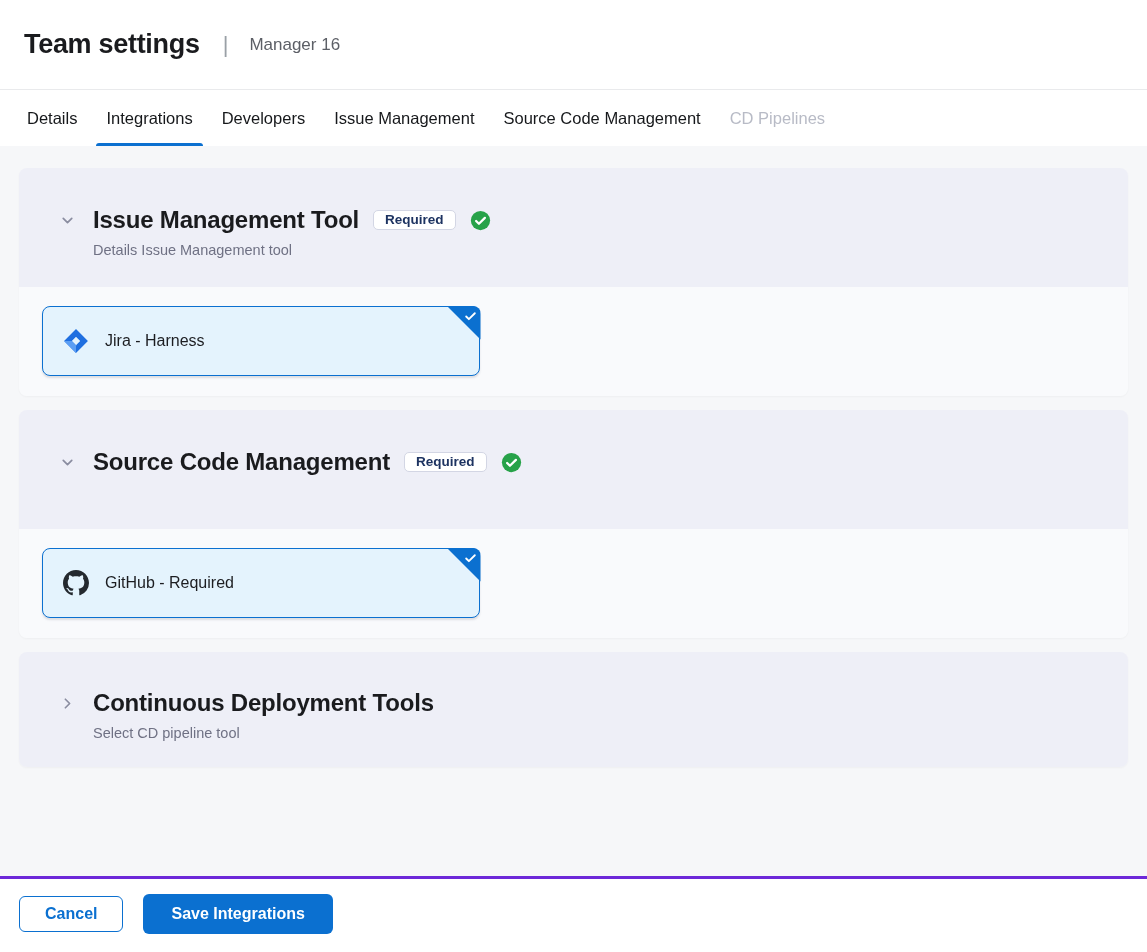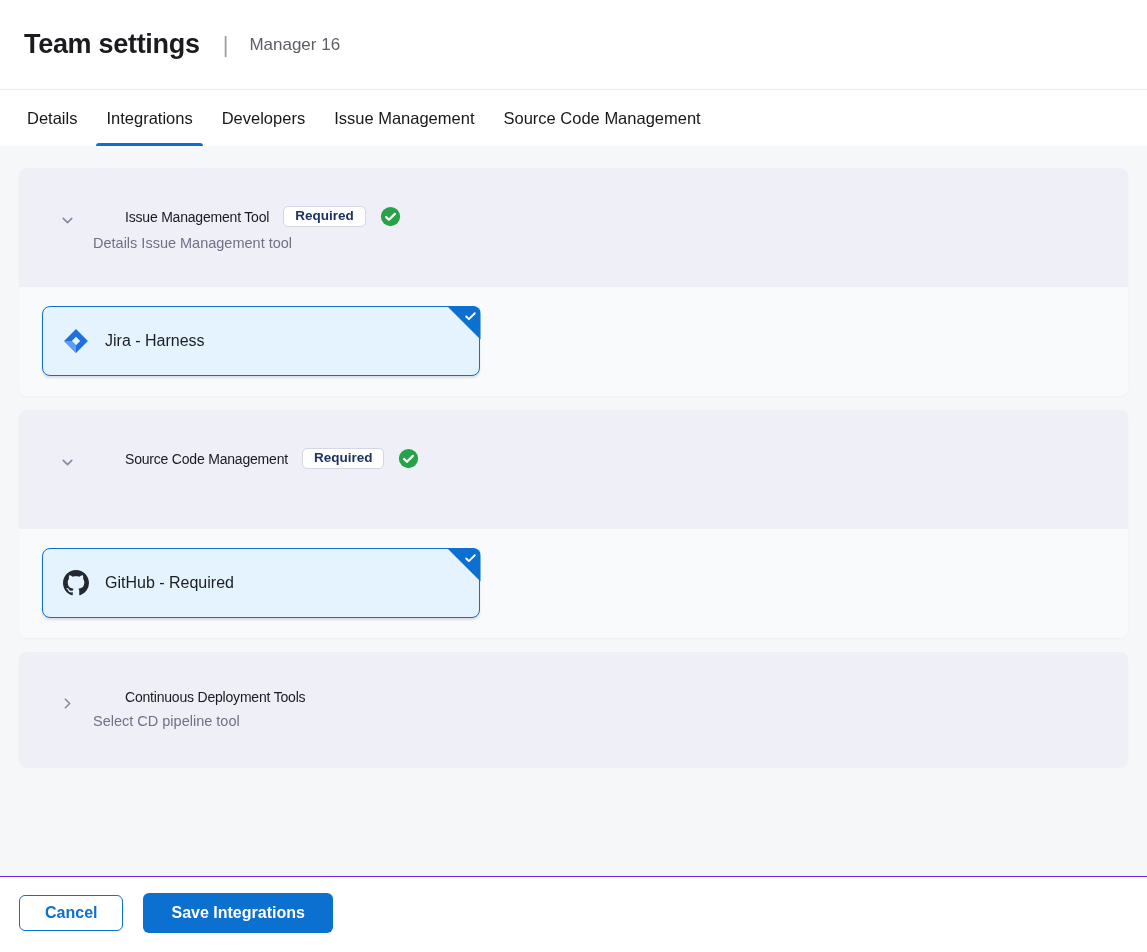--- a/index.html
+++ b/index.html
@@ -58,21 +58,21 @@
   .sec-header{
     background:var(--lavender);
     display:flex;align-items:flex-start;
     padding:38px 24px 0 40px;height:119px;cursor:pointer;
   }
   .sec-header.collapsed{height:115px;padding-top:37px;}
   .chev{width:17px;margin:6px 17px 0 0;flex:0 0 auto;}
   .chev svg{display:block;}
   .sec-titles{flex:1;}
   .sec-title-row{display:flex;align-items:center;gap:14px;}
-  .sec-title{font-size:14px;font-weight:400;color:var(--text-dark);letter-spacing:-.2px;margin-left:32px;}
+  .sec-title{font-size:24px;font-weight:700;color:var(--text-dark);letter-spacing:-.2px;}
   .badge{
     background:#fff;border:1px solid var(--badge-border);border-radius:5px;
     font-size:13.5px;font-weight:700;color:var(--badge-text);
     padding:0 11px;line-height:1.35;
   }
   .check-circle{width:21px;height:21px;flex:0 0 auto;}
   .sec-subtitle{font-size:14.5px;color:var(--text-gray);margin-top:8px;}
   .sec-body{background:var(--body-bg);padding:19px 23px 20px 23px;}
   .tool-card{
     position:relative;width:438px;height:70px;
@@ -87,21 +87,21 @@
   .tool-label{font-size:16px;font-weight:500;color:#1c1d21;}
   .corner-check{
     position:absolute;top:-1.5px;right:-1.5px;width:34px;height:34px;
     background:var(--blue);
     clip-path:polygon(0 0,100% 0,100% 100%);
     border-top-right-radius:8px;
   }
   .corner-check svg{position:absolute;top:4px;right:4px;}
   
   .footer{
-    flex:0 0 76px;background:#fff;border-top:1px solid #6d28d9;
+    flex:0 0 76px;background:#fff;border-top:3px solid #6d28d9;
     display:flex;align-items:center;gap:20px;padding:0 0 4px 19px;
   }
   .btn{font-family:inherit;font-size:16px;font-weight:700;border-radius:6px;cursor:pointer;}
   .btn-secondary{
     background:#fff;color:var(--blue);border:1.5px solid var(--blue);
     padding:8px 25px;
   }
   .btn-primary{
     background:var(--blue);color:#fff;border:none;
     padding:11px 28px;
@@ -115,20 +115,21 @@
   <span class="title-sep">|</span>
   <span class="team-name">Manager 16</span>
 </header>
 
 <nav class="tab-bar">
   <div class="tab">Details</div>
   <div class="tab active">Integrations</div>
   <div class="tab">Developers</div>
   <div class="tab">Issue Management</div>
   <div class="tab">Source Code Management</div>
+  <div class="tab disabled">CD Pipelines</div>
 </nav>
 
 <main class="main">
 
   <section class="section">
     <div class="sec-header">
       <span class="chev">
         <svg width="17" height="17" viewBox="0 0 24 24" fill="none" stroke="#8a8da0" stroke-width="2.4" stroke-linecap="round" stroke-linejoin="round">
             <polyline points="6 9 12 15 18 9"></polyline>
           </svg>

